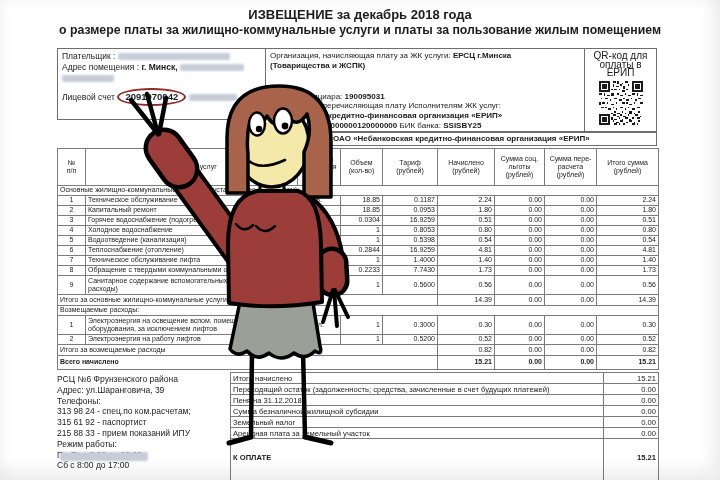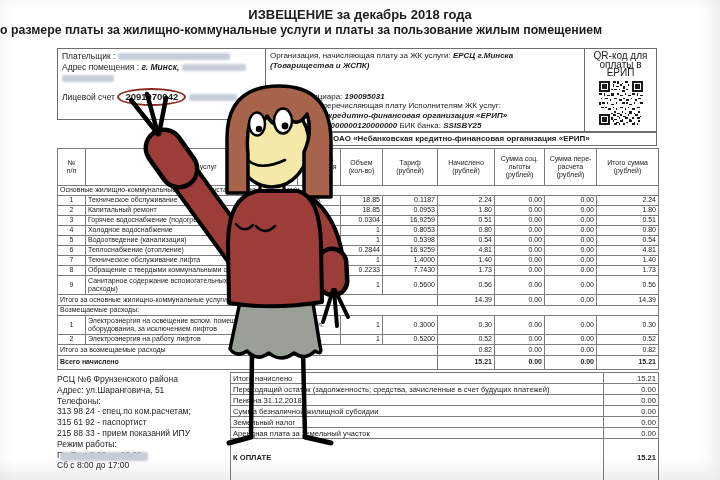--- a/index.html
+++ b/index.html
@@ -1,24 +1,24 @@
 <!DOCTYPE html>
 <html><head>
 <meta charset="utf-8">
 <style>
   html,body{margin:0;padding:0;}
   body{width:720px;height:480px;position:relative;background:#fff;overflow:hidden;
        font-family:"Liberation Sans",sans-serif;color:#1c1c1c;}
   body::after{content:"";position:absolute;inset:0;pointer-events:none;
        box-shadow:inset -8px -10px 16px rgba(0,0,0,.07), inset 5px 3px 12px rgba(0,0,0,.03);}
   .abs{position:absolute;}
-  .b{font-weight:bold;font-style:italic;}
+  .b{font-weight:bold;}
   .pre{white-space:pre-line;}
   #title1{top:7px;left:0;width:720px;text-align:center;font-weight:bold;font-size:13px;}
-  #title2{top:23px;left:0;width:720px;text-align:left;font-weight:bold;font-size:12.3px;}
+  #title2{top:23px;left:0;width:720px;text-align:center;font-weight:bold;font-size:12.3px;}
   .box{border:1px solid #6e6e6e;box-sizing:border-box;background:#fff;}
   #payer-box{left:57px;top:48px;width:209px;height:72px;padding:2px 4px;font-size:8.5px;line-height:11px;}
   .redact{display:inline-block;height:7px;border-radius:2px;background:#c6cdd8;filter:blur(1.2px);vertical-align:middle;}
   .circle{display:inline-block;border:2.5px solid #8c2b24;border-radius:50%;padding:1px 6px 2px 6px;
           font-weight:bold;font-size:9.5px;}
   #org-box{left:265px;top:48px;width:320px;height:84px;padding:2px 4px;font-size:8px;line-height:9.8px;}
   .gap{margin-top:21px;}
   #qr-box{left:584px;top:48px;width:73px;height:84px;text-align:center;font-size:10px;line-height:8.6px;padding-top:3px;}
   #erip-row{left:265px;top:132px;width:392px;height:14px;font-size:8px;font-weight:bold;padding:1px 0 0 67px;}
   #frag{left:226px;top:126px;font-size:7px;color:#8a8a8a;}
@@ -308,21 +308,21 @@
   <td class="r">0.00</td>
   <td class="r">0.00</td>
   <td class="r">15.21</td>
 </tr>
 </tbody>
     </table>
 </div>
 
 <div class="abs" id="info-box">
   <div>РСЦ №6 Фрунзенского района</div>
-  <div>Адрес: ул.Шаранговича, 51</div>
+  <div>Адрес: ул.Шаранговича, 39</div>
   <div>Телефоны:</div>
   <div>313 98 24 - спец.по ком.расчетам;</div>
   <div>315 61 92 - паспортист</div>
   <div>215 88 33 - прием показаний ИПУ</div>
   <div>Режим работы:</div>
   <div>Пн-Пт с 8:00 до 20:00</div>
   <div>Сб с 8:00 до 17:00</div>
 </div>
 <span class="abs redact" id="info-redact" style="width:88px;height:9px"></span>
 

